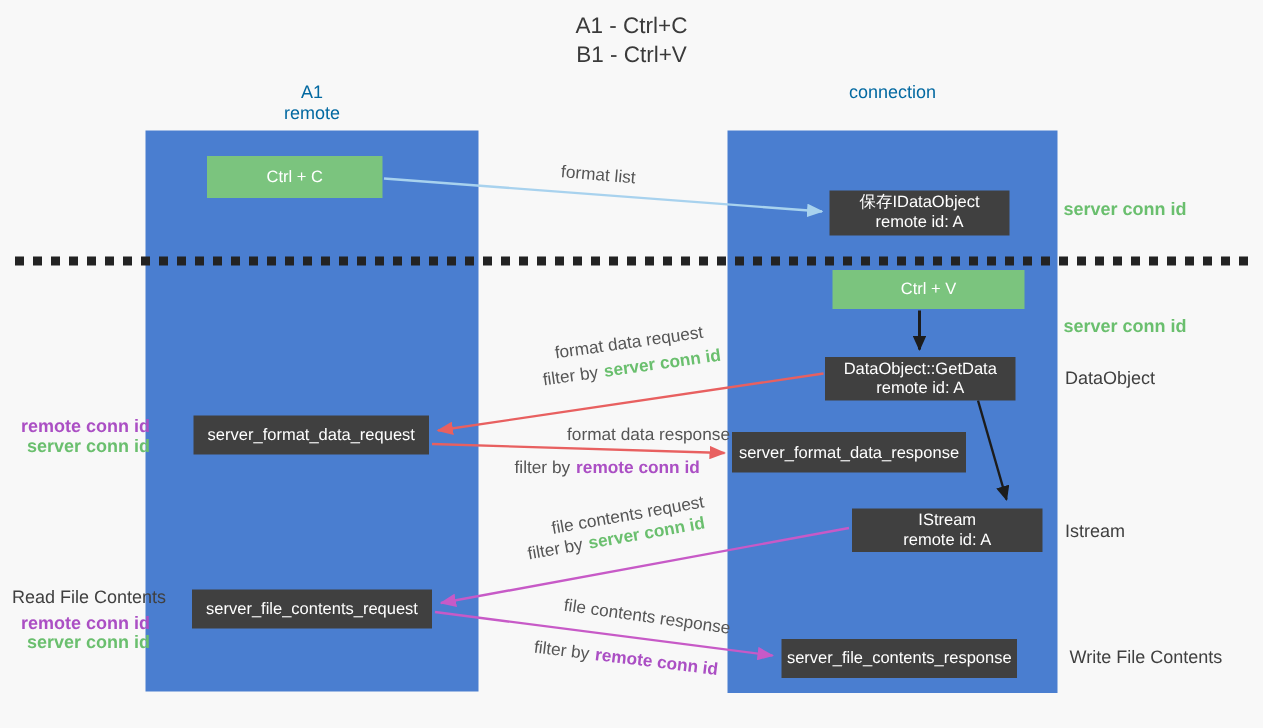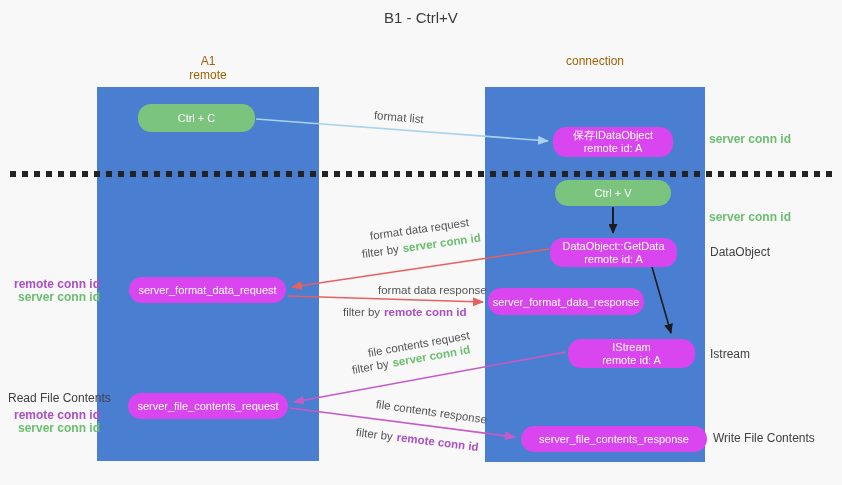--- a/index.html
+++ b/index.html
@@ -4,43 +4,44 @@
 <style>
   html,body{margin:0;padding:0;background:#f8f8f8;}
   .stage{
     position:relative;width:842px;height:485px;overflow:hidden;
     background:#f8f8f8;
     font-family:"Liberation Sans", sans-serif;
     color:#3c3c3c;
   }
   .abs{position:absolute;}
   .title{top:8px;left:0;width:100%;text-align:center;font-size:15px;line-height:19px;color:#3a3a3a;z-index:5;}
-  .colhead{top:54px;text-align:center;font-size:12px;line-height:14px;color:#a16207;z-index:5;}
+  .colhead{top:54px;text-align:center;font-size:12px;line-height:14px;color:#0369a1;z-index:5;}
   .lifeline{background:#4a7ed0;z-index:1;}
   .svglayer{top:0;left:0;z-index:2;}
   .node{
     z-index:3;color:#ffffff;text-align:center;font-size:11px;line-height:13px;
-    display:flex;flex-direction:column;justify-content:center;align-items:center;border-radius:13px;
+    display:flex;flex-direction:column;justify-content:center;align-items:center;
   }
   .green-box{background:#7bc47e;}
-  .orange-box{background:#d946ef;}
+  .orange-box{background:#404040;}
   .single{line-height:normal;}
   .alabel{z-index:4;font-size:11.5px;color:#555555;white-space:nowrap;transform-origin:left center;}
   .sidelabel{z-index:4;font-size:12px;color:#404040;white-space:nowrap;}
   .conn-green{color:#6abf6e;font-weight:bold;}
   .conn-purple{color:#ab4fc4;font-weight:bold;}
   .pair{z-index:4;font-size:12px;line-height:13px;text-align:right;width:92px;white-space:nowrap;}
   .filter-val{margin-left:4px;}
 </style>
 </head>
 <body>
 
 <div class="stage">
 
   <div class="abs title">
+    <div>A1 - Ctrl+C</div>
     <div>B1 - Ctrl+V</div>
   </div>
 
   <div class="abs colhead" style="left:97px;width:222px;">
     <div>A1</div>
     <div>remote</div>
   </div>
   <div class="abs colhead" style="left:485px;width:220px;">
     <div>connection</div>
   </div>
@@ -80,21 +81,21 @@
 
   <div class="abs node green-box single" style="left:138px;top:104px;width:117px;height:28px;">
     <span>Ctrl + C</span>
   </div>
 
   <div class="abs node orange-box" style="left:553px;top:127px;width:120px;height:30px;">
     <span>保存IDataObject</span>
     <span>remote id: A</span>
   </div>
 
-  <div class="abs node green-box single" style="left:555px;top:180px;width:116px;height:26px;">
+  <div class="abs node green-box single" style="left:555px;top:180px;width:128px;height:26px;">
     <span>Ctrl + V</span>
   </div>
 
   <div class="abs node orange-box" style="left:550px;top:238px;width:127px;height:29px;">
     <span>DataObject::GetData</span>
     <span>remote id: A</span>
   </div>
 
   <div class="abs node orange-box single" style="left:129px;top:277px;width:157px;height:26px;">
     <span>server_format_data_request</span>
@@ -106,21 +107,21 @@
 
   <div class="abs node orange-box" style="left:568px;top:339px;width:127px;height:29px;">
     <span>IStream</span>
     <span>remote id: A</span>
   </div>
 
   <div class="abs node orange-box single" style="left:128px;top:393px;width:160px;height:26px;">
     <span>server_file_contents_request</span>
   </div>
 
-  <div class="abs node orange-box single" style="left:521px;top:426px;width:186px;height:26px;">
+  <div class="abs node orange-box single" style="left:521px;top:426px;width:157px;height:26px;">
     <span>server_file_contents_response</span>
   </div>
 
   <div class="abs alabel" style="left:374px;top:109px;transform:rotate(5deg);">format list</div>
 
   <div class="abs alabel" style="left:370px;top:230px;transform:rotate(-8deg);">format data request</div>
   <div class="abs alabel" style="left:362px;top:248px;transform:rotate(-8deg);">
     <span>filter by</span><span class="conn-green filter-val">server conn id</span>
   </div>
 

